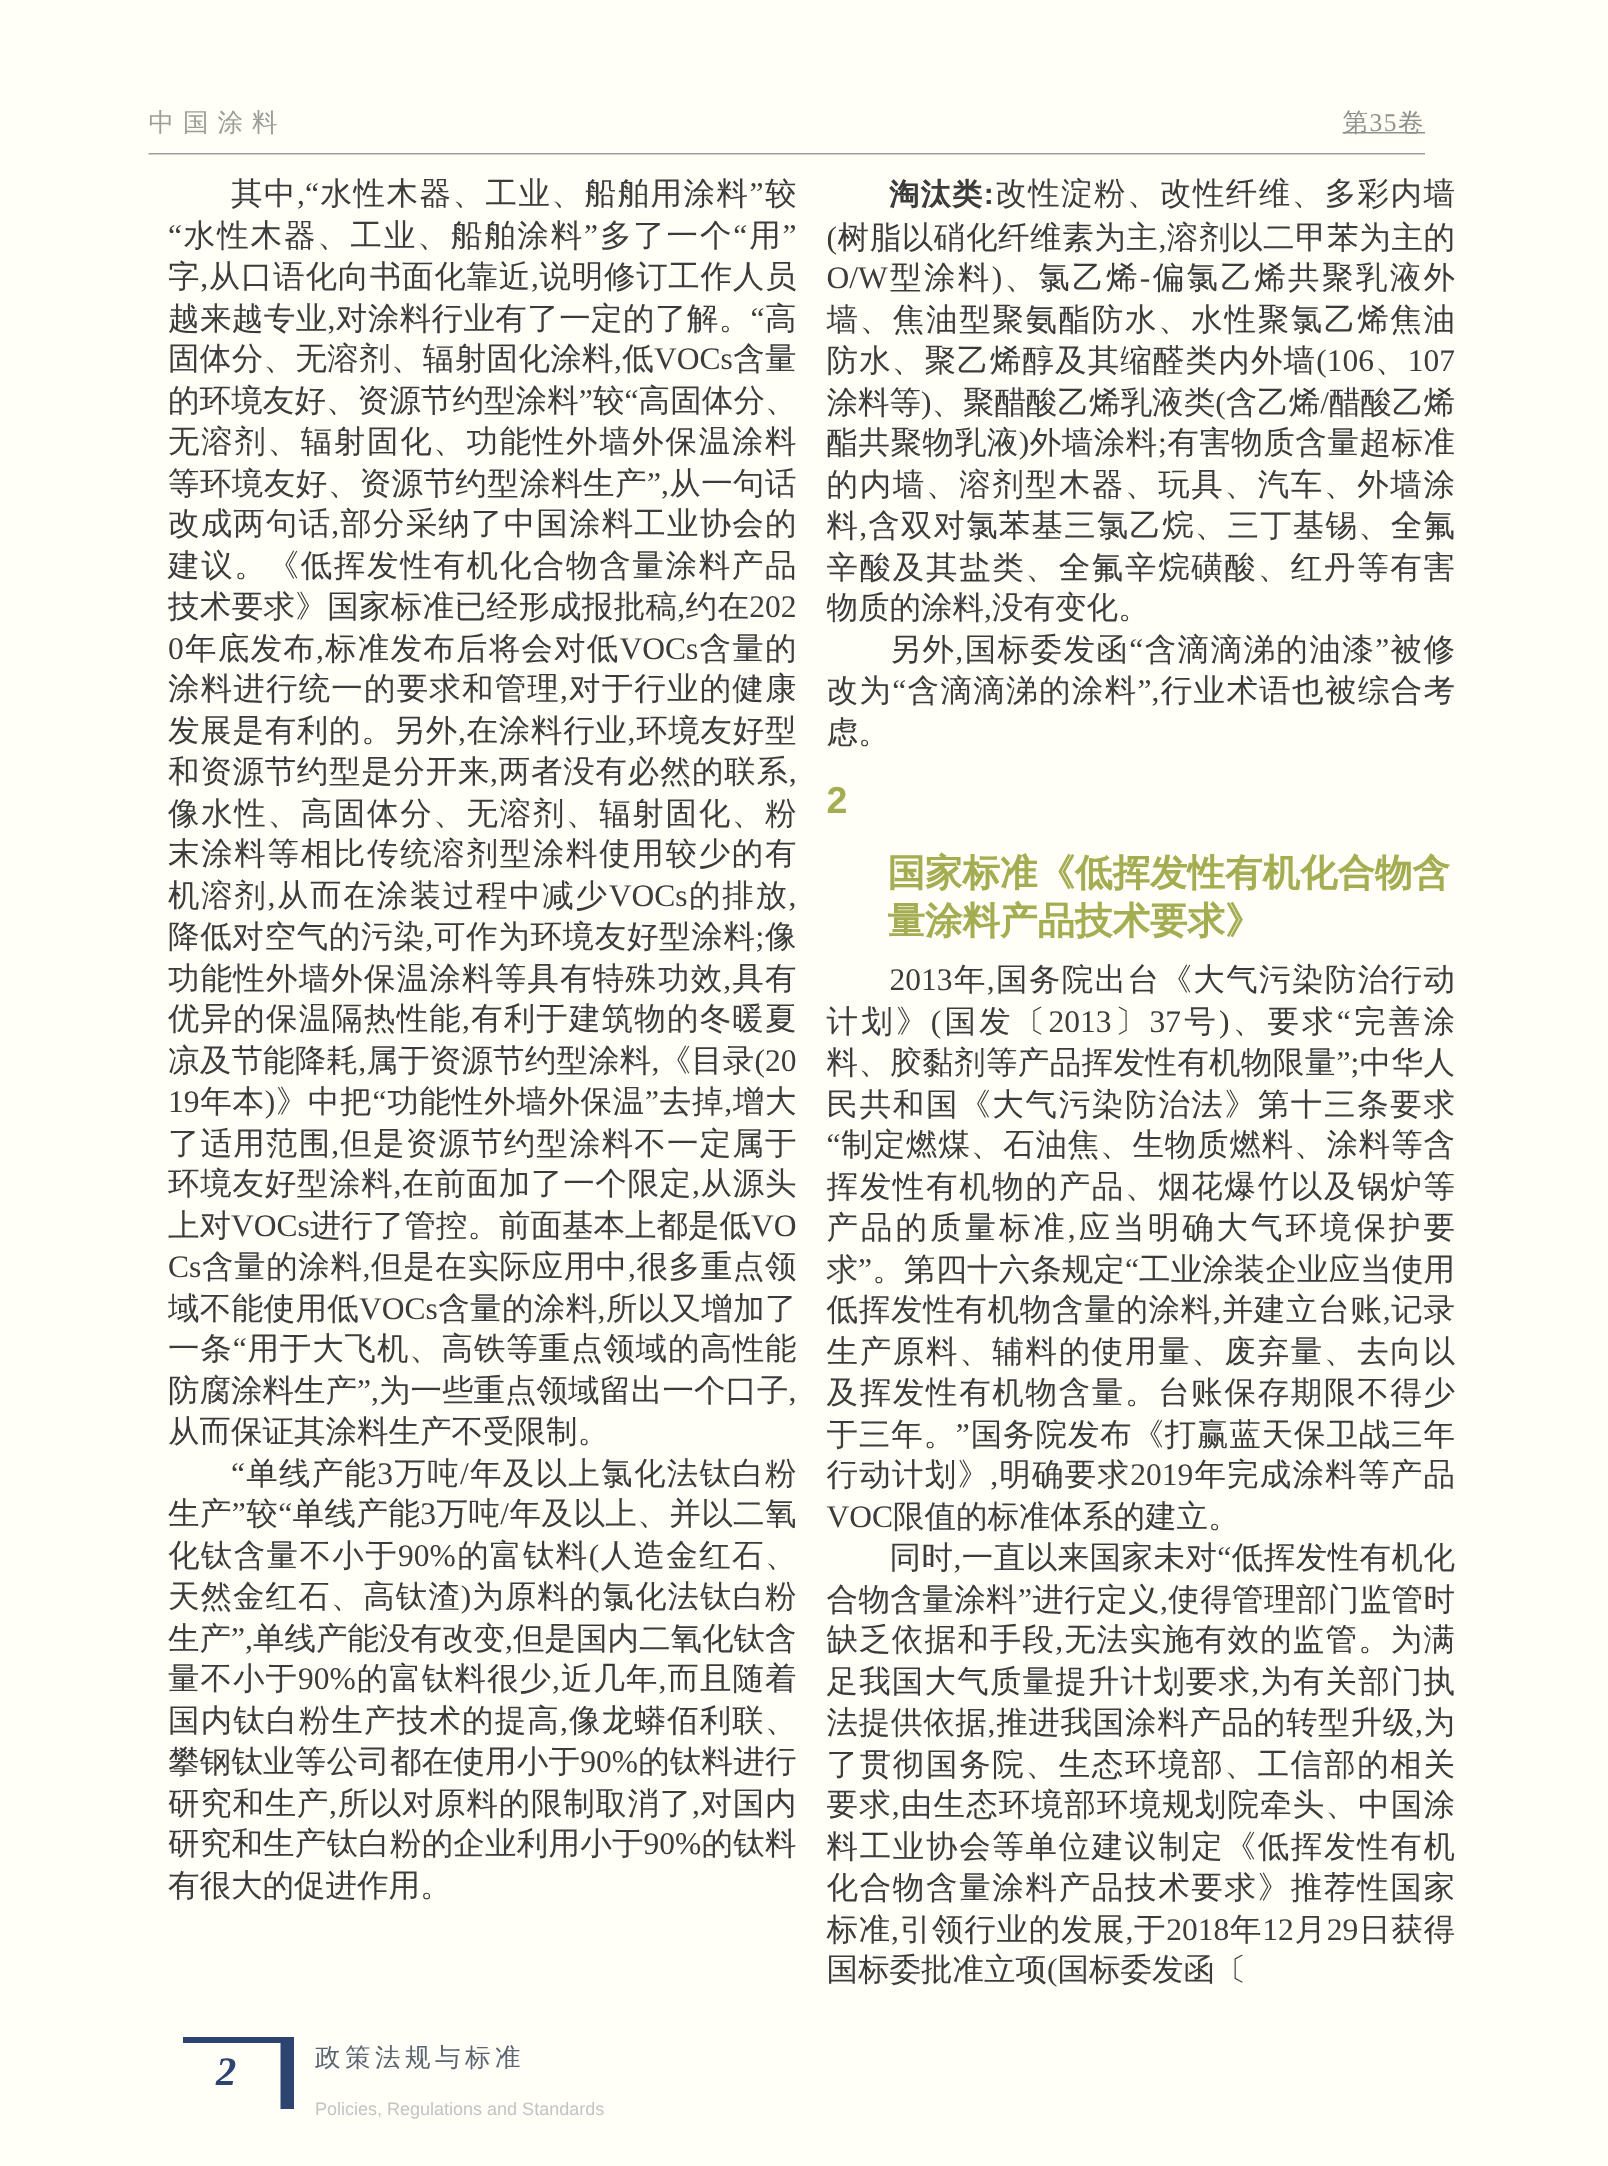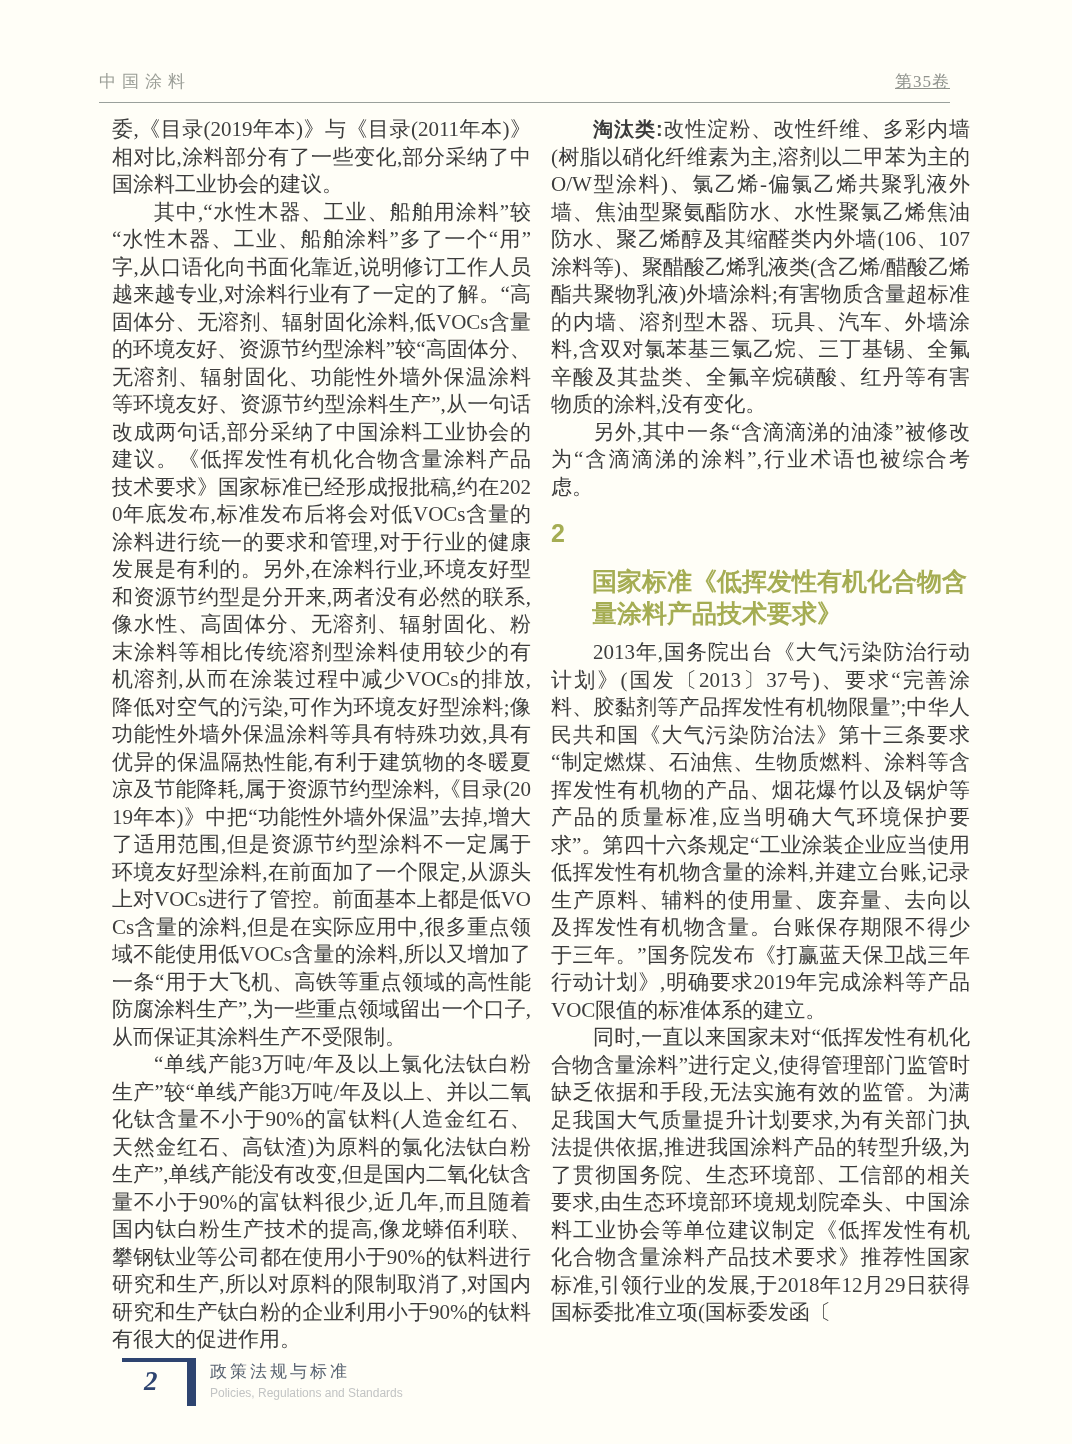--- a/index.html
+++ b/index.html
@@ -68,46 +68,45 @@
     position:absolute;top:8px;left:22px;
     font-style:italic;font-weight:bold;
     font-size:27px;color:#2e4470;
   }
   .footer-titles{margin-left:14px;padding-top:2px;}
   .footer-title-cn{
     font-size:17px;color:#5a6472;letter-spacing:3px;
     font-family:"Liberation Sans", sans-serif;
   }
   .footer-title-en{
-    font-size:12px;color:#c2c4c4;margin-top:3px;
+    font-size:12px;color:#c2c4c4;margin-top:16px;
     font-family:"Liberation Sans", sans-serif;
   }
 </style>
 </head>
 <body>
 
 <div class="page">
 
   <div class="running-head">
     <span class="journal">中国涂料</span>
     <span class="volume">第35卷</span>
   </div>
 
   <div class="columns">
 
     <section class="col">
-      <p class="para noindent"><span>委,《目录(2019年本)》与《目录(2011年本)》相对比,涂料部分有了一些变化,部分采纳了中国涂料工业协会的建议。</span></p>
       <p class="para"><span>其中,“水性木器、工业、船舶用涂料”较“水性木器、工业、船舶涂料”多了一个“用”字,从口语化向书面化靠近,说明修订工作人员越来越专业,对涂料行业有了一定的了解。“高固体分、无溶剂、辐射固化涂料,低VOCs含量的环境友好、资源节约型涂料”较“高固体分、无溶剂、辐射固化、功能性外墙外保温涂料等环境友好、资源节约型涂料生产”,从一句话改成两句话,部分采纳了中国涂料工业协会的建议。《低挥发性有机化合物含量涂料产品技术要求》国家标准已经形成报批稿,约在2020年底发布,标准发布后将会对低VOCs含量的涂料进行统一的要求和管理,对于行业的健康发展是有利的。另外,在涂料行业,环境友好型和资源节约型是分开来,两者没有必然的联系,像水性、高固体分、无溶剂、辐射固化、粉末涂料等相比传统溶剂型涂料使用较少的有机溶剂,从而在涂装过程中减少VOCs的排放,降低对空气的污染,可作为环境友好型涂料;像功能性外墙外保温涂料等具有特殊功效,具有优异的保温隔热性能,有利于建筑物的冬暖夏凉及节能降耗,属于资源节约型涂料,《目录(2019年本)》中把“功能性外墙外保温”去掉,增大了适用范围,但是资源节约型涂料不一定属于环境友好型涂料,在前面加了一个限定,从源头上对VOCs进行了管控。前面基本上都是低VOCs含量的涂料,但是在实际应用中,很多重点领域不能使用低VOCs含量的涂料,所以又增加了一条“用于大飞机、高铁等重点领域的高性能防腐涂料生产”,为一些重点领域留出一个口子,从而保证其涂料生产不受限制。</span></p>
       <p class="para"><span>“单线产能3万吨/年及以上氯化法钛白粉生产”较“单线产能3万吨/年及以上、并以二氧化钛含量不小于90%的富钛料(人造金红石、天然金红石、高钛渣)为原料的氯化法钛白粉生产”,单线产能没有改变,但是国内二氧化钛含量不小于90%的富钛料很少,近几年,而且随着国内钛白粉生产技术的提高,像龙蟒佰利联、攀钢钛业等公司都在使用小于90%的钛料进行研究和生产,所以对原料的限制取消了,对国内研究和生产钛白粉的企业利用小于90%的钛料有很大的促进作用。</span></p>
 
     </section>
 
     <section class="col">
       <p class="para"><span class="lead">淘汰类:</span><span>改性淀粉、改性纤维、多彩内墙(树脂以硝化纤维素为主,溶剂以二甲苯为主的O/W型涂料)、氯乙烯-偏氯乙烯共聚乳液外墙、焦油型聚氨酯防水、水性聚氯乙烯焦油防水、聚乙烯醇及其缩醛类内外墙(106、107涂料等)、聚醋酸乙烯乳液类(含乙烯/醋酸乙烯酯共聚物乳液)外墙涂料;有害物质含量超标准的内墙、溶剂型木器、玩具、汽车、外墙涂料,含双对氯苯基三氯乙烷、三丁基锡、全氟辛酸及其盐类、全氟辛烷磺酸、红丹等有害物质的涂料,没有变化。</span></p>
-      <p class="para"><span>另外,其中一条“含滴滴涕的油漆”被修改为“含滴滴涕的涂料”,行业术语也被综合考虑。</span></p>
+      <p class="para"><span>另外,国标委发函“含滴滴涕的油漆”被修改为“含滴滴涕的涂料”,行业术语也被综合考虑。</span></p>
 
       <div class="section-heading">
         <span class="num">2</span>
         <span class="title">国家标准《低挥发性有机化合物含量涂料产品技术要求》</span>
       </div>
 
       <p class="para"><span>2013年,国务院出台《大气污染防治行动计划》(国发〔2013〕37号)、要求“完善涂料、胶黏剂等产品挥发性有机物限量”;中华人民共和国《大气污染防治法》第十三条要求“制定燃煤、石油焦、生物质燃料、涂料等含挥发性有机物的产品、烟花爆竹以及锅炉等产品的质量标准,应当明确大气环境保护要求”。第四十六条规定“工业涂装企业应当使用低挥发性有机物含量的涂料,并建立台账,记录生产原料、辅料的使用量、废弃量、去向以及挥发性有机物含量。台账保存期限不得少于三年。”国务院发布《打赢蓝天保卫战三年行动计划》,明确要求2019年完成涂料等产品VOC限值的标准体系的建立。</span></p>
       <p class="para"><span>同时,一直以来国家未对“低挥发性有机化合物含量涂料”进行定义,使得管理部门监管时缺乏依据和手段,无法实施有效的监管。为满足我国大气质量提升计划要求,为有关部门执法提供依据,推进我国涂料产品的转型升级,为了贯彻国务院、生态环境部、工信部的相关要求,由生态环境部环境规划院牵头、中国涂料工业协会等单位建议制定《低挥发性有机化合物含量涂料产品技术要求》推荐性国家标准,引领行业的发展,于2018年12月29日获得国标委批准立项(国标委发函〔</span></p>
     </section>
 

